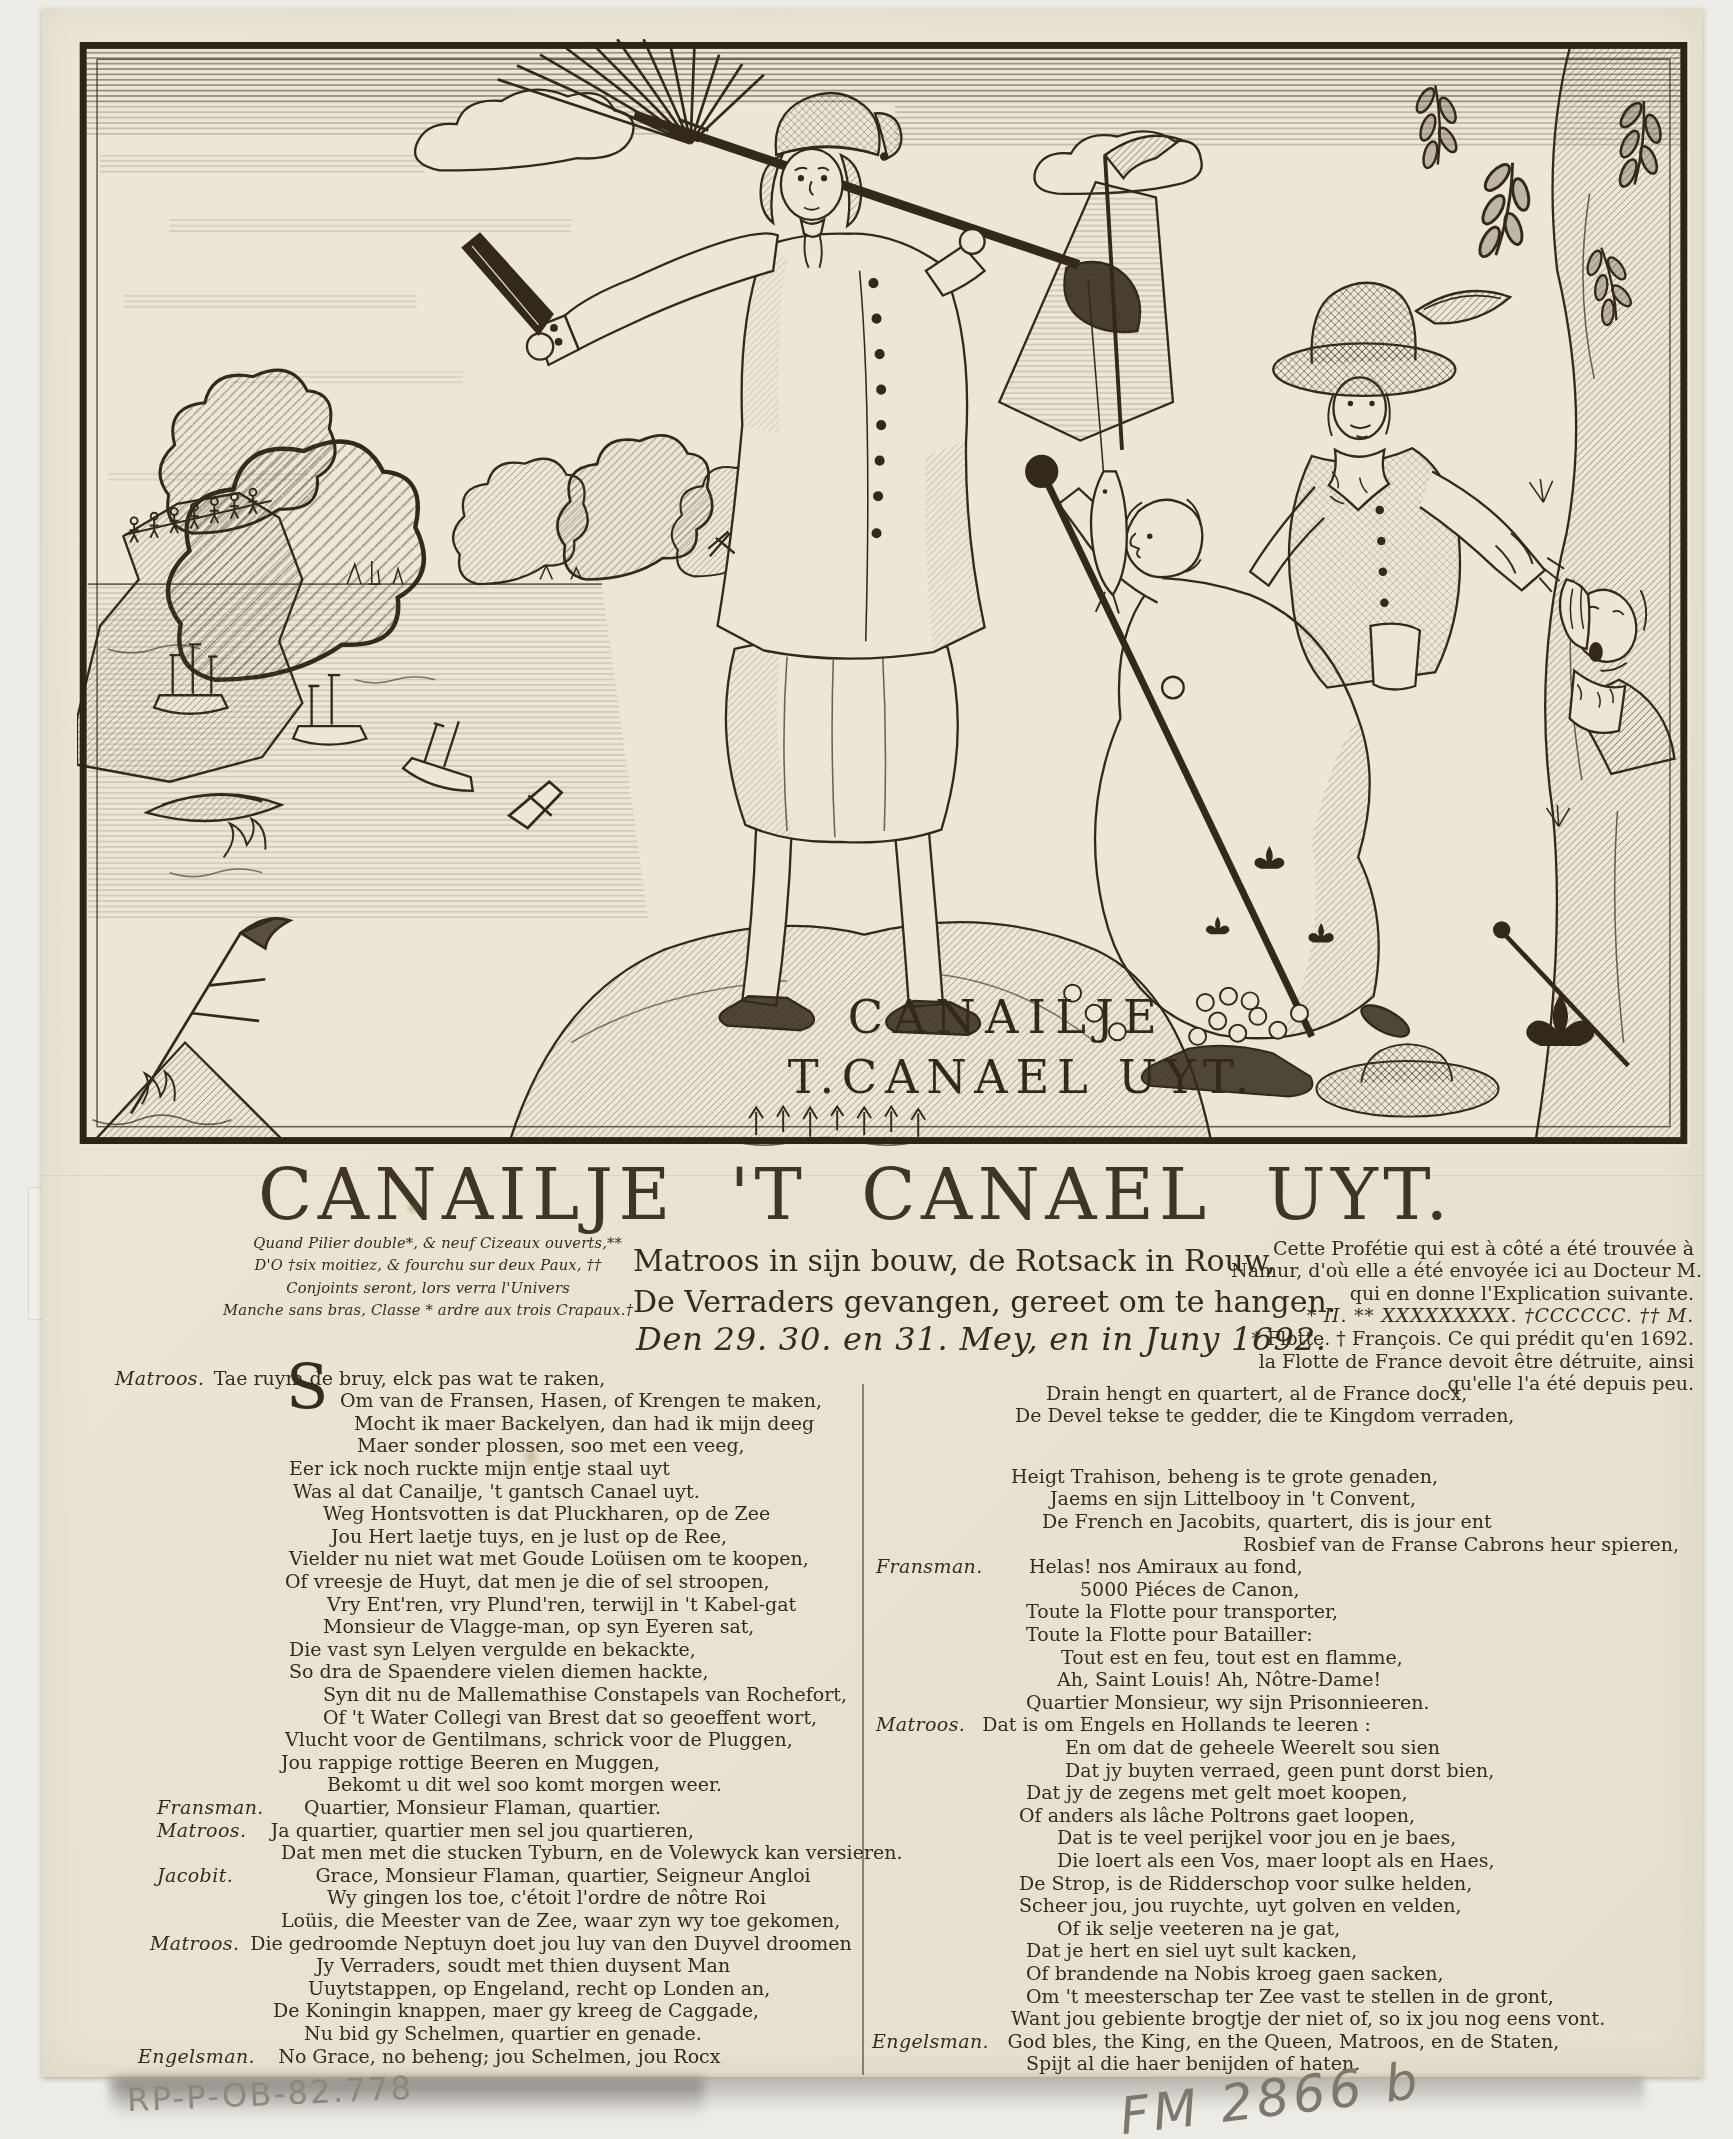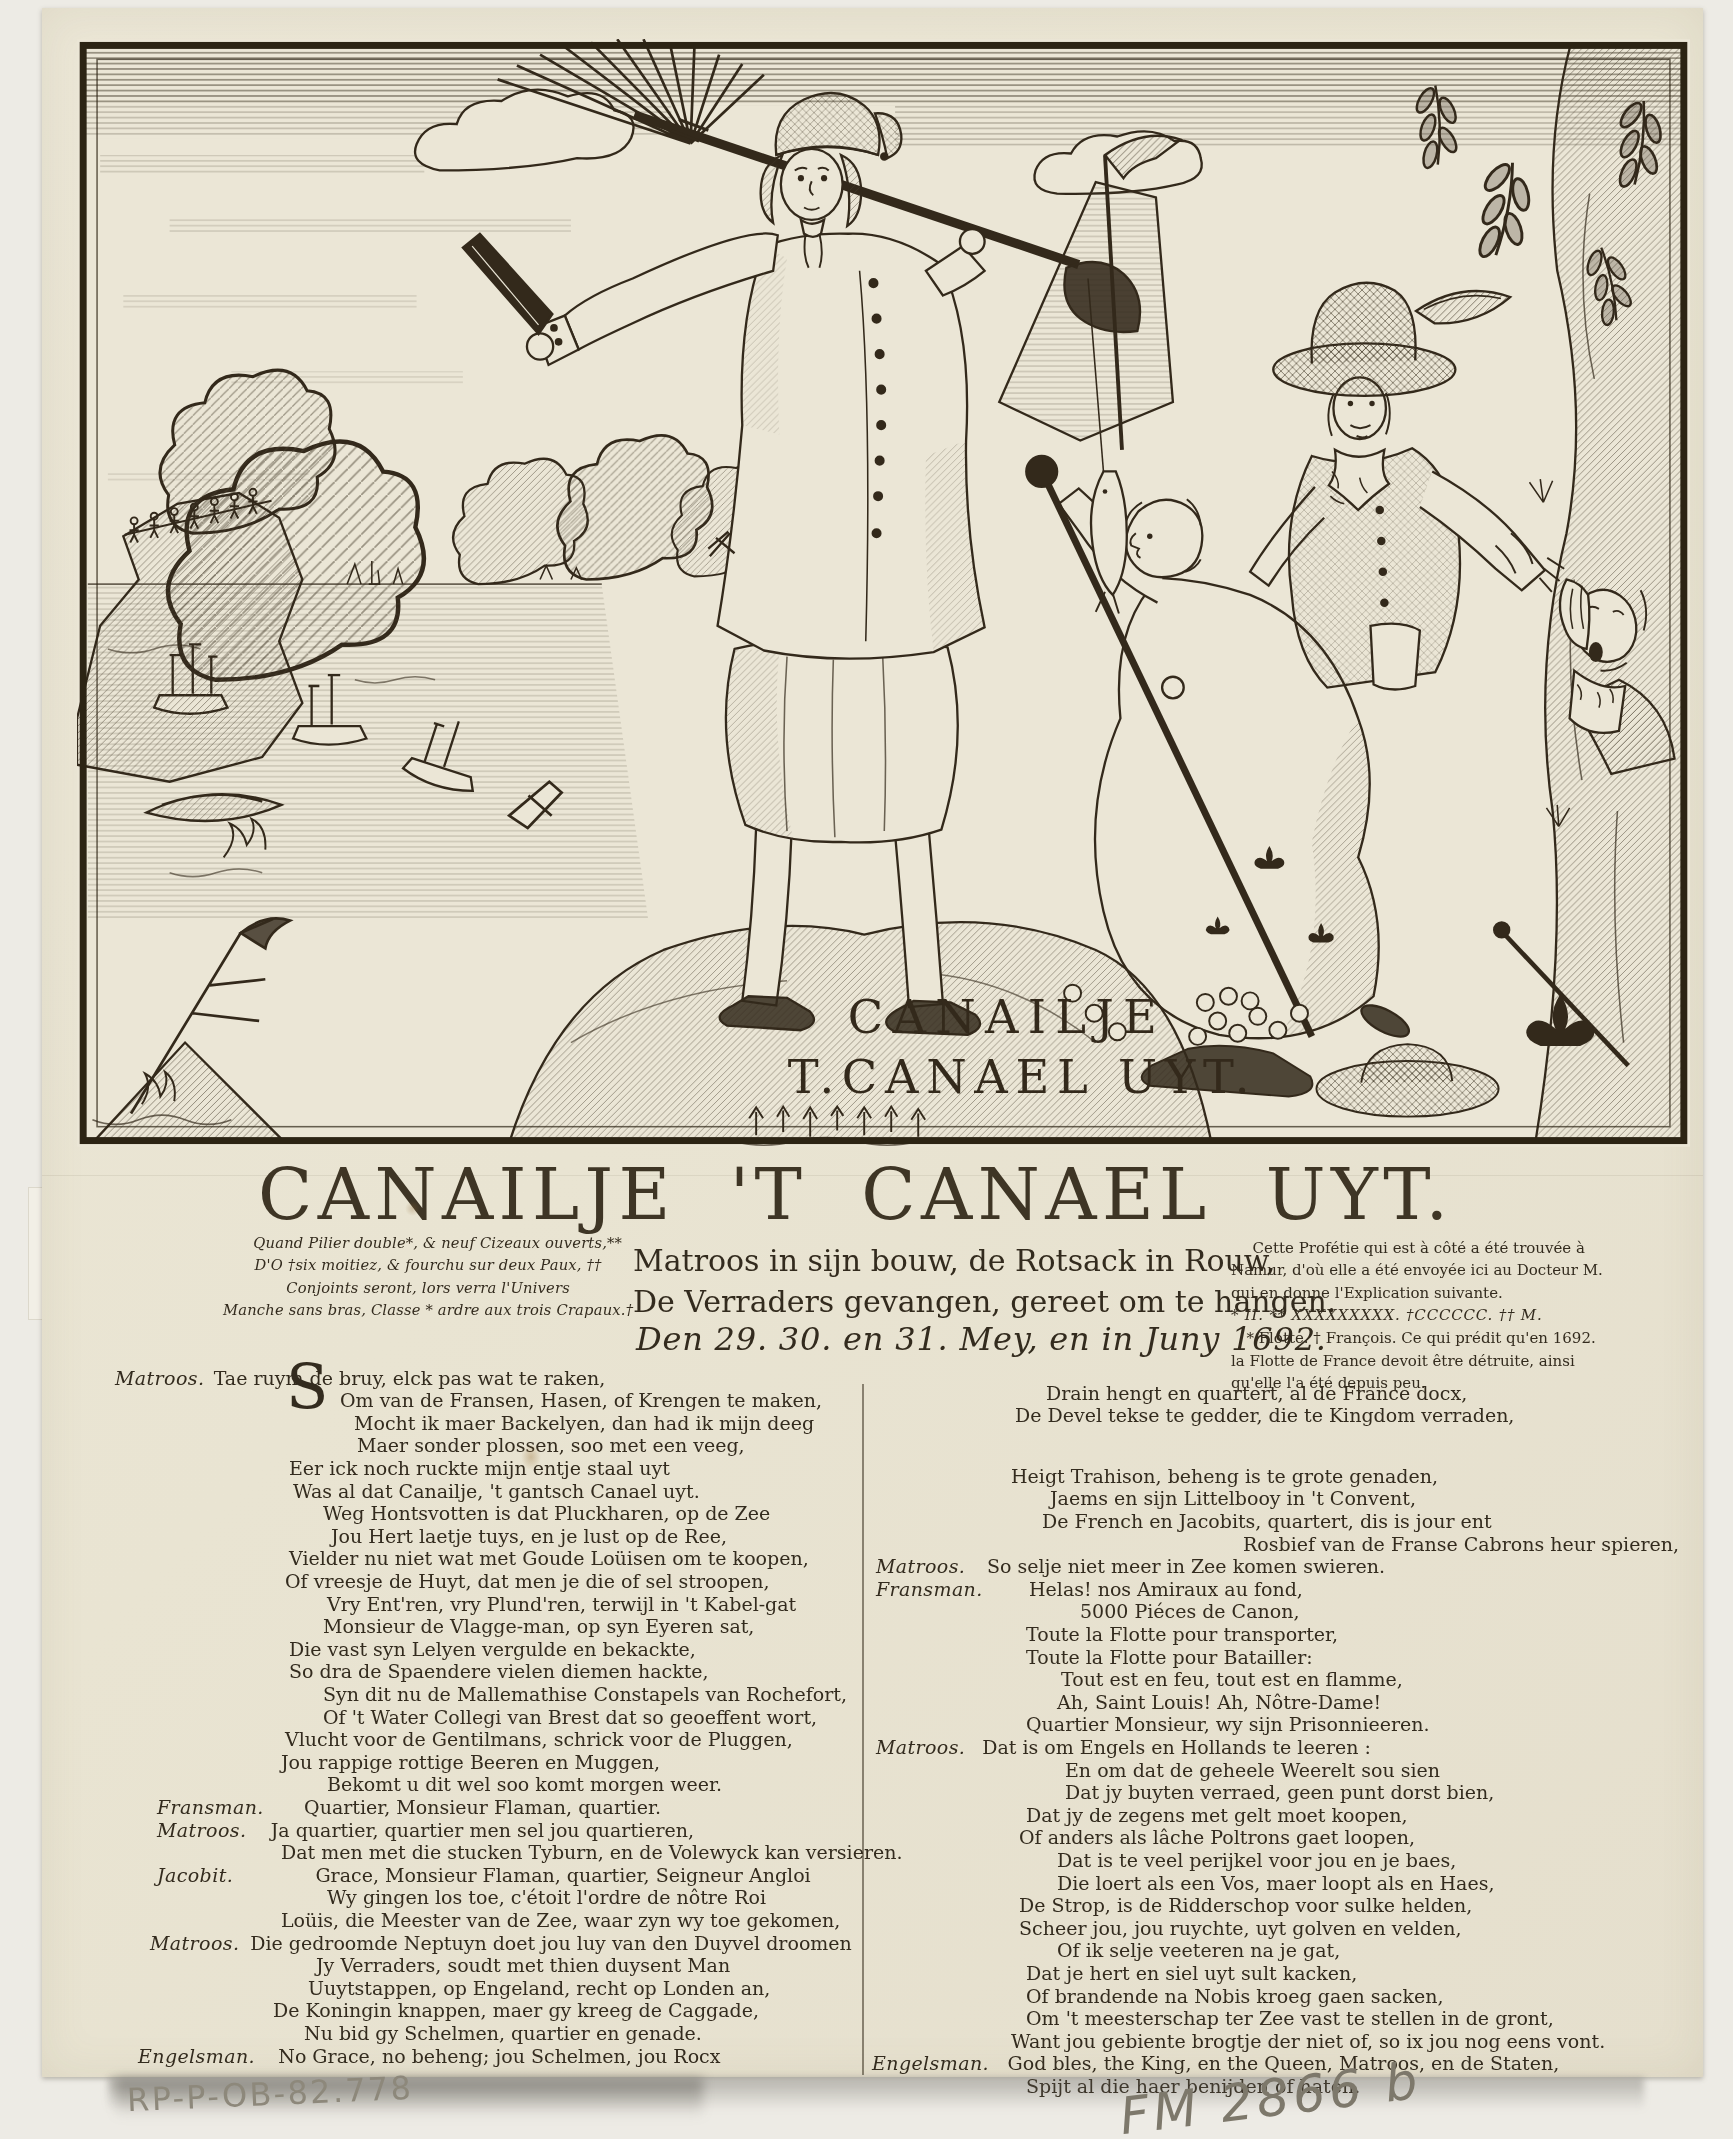--- a/index.html
+++ b/index.html
@@ -16,22 +16,22 @@
   
   .etch{position:absolute;left:35px;top:31px;width:1613px;height:1108px;}
   
   .lp-title{position:absolute;left:216px;top:1145px;width:1088px;text-align:left;
             font-size:71px;letter-spacing:5.4px;word-spacing:26px;color:#3e3525;
             font-variant:normal;white-space:nowrap;}
   .quatrain{position:absolute;left:181px;top:1224px;font-size:14.7px;line-height:22.4px;
             font-style:italic;letter-spacing:0.2px;white-space:nowrap;text-align:center;}
   .motto{position:absolute;left:591px;top:1232px;width:540px;text-align:center;
          font-size:30px;line-height:41px;white-space:nowrap;}
-  .note{position:absolute;left:1189px;top:1230px;width:463px;font-size:15px;line-height:21px;
-        white-space:nowrap;}
+  .note{position:absolute;left:1189px;top:1230px;width:463px;font-size:19px;line-height:21px;
+        white-space:nowrap;text-align:right;}
   .note .it{font-style:italic;letter-spacing:0.8px;}
   .dateline{position:absolute;left:594px;top:1312px;width:548px;text-align:left;
             font-style:italic;font-size:32px;letter-spacing:0.8px;white-space:nowrap;}
   .col{position:absolute;font-size:19px;line-height:22.6px;white-space:nowrap;}
   .col.left{left:73px;top:1359px;width:772px;}
   .col.right{left:830px;top:1374px;width:807px;}
   .vl{height:22.6px;position:relative;}
   .speaker{font-style:italic;letter-spacing:0.4px;margin-right:9.3px;}
   .dropcap{position:absolute;left:171px;top:-3.1px;font-size:62px;line-height:46px;color:#332b1e;}
   .divider{position:absolute;left:820px;top:1376px;width:1.5px;height:691px;background:rgba(58,49,32,.55);}
@@ -394,21 +394,20 @@
         <div class="vl" style="padding-left: 23px;"><span class="speaker">Engelsman.</span><span style="margin-left: 14px;">No Grace, no beheng; jou Schelmen, jou Rocx</span></div>
       </div>
     <div class="divider"></div>
     <div class="col right" id="verse-right">
         <div class="vl" style="padding-left: 174px;">Drain hengt en quartert, al de France docx,</div>
         <div class="vl" style="padding-left: 143px;">De Devel tekse te gedder, die te Kingdom verraden,</div>
         <div class="vl" style="padding-left: 139px; margin-top: 38px;">Heigt Trahison, beheng is te grote genaden,</div>
         <div class="vl" style="padding-left: 178px;">Jaems en sijn Littelbooy in 't Convent,</div>
         <div class="vl" style="padding-left: 170px;">De French en Jacobits, quartert, dis is jour ent</div>
         <div class="vl" style="padding-left: 143px; text-align: right;">Rosbief van de Franse Cabrons heur spieren,</div>
-        <div class="vl" style="padding-left: 3.9px;"><span class="speaker">Matroos.</span><span style="margin-left: 12.4px;">So selje niet meer in Zee komen swieren.</span></div>
         <div class="vl" style="padding-left: 3.9px;"><span class="speaker">Fransman.</span><span style="margin-left: 37px;">Helas! nos Amiraux au fond,</span></div>
         <div class="vl" style="padding-left: 208px;">5000 Piéces de Canon,</div>
         <div class="vl" style="padding-left: 154px;">Toute la Flotte pour transporter,</div>
         <div class="vl" style="padding-left: 154px;">Toute la Flotte pour Batailler:</div>
         <div class="vl" style="padding-left: 189px;">Tout est en feu, tout est en flamme,</div>
         <div class="vl" style="padding-left: 185px;">Ah, Saint Louis! Ah,  Nôtre-Dame!</div>
         <div class="vl" style="padding-left: 154px;">Quartier Monsieur, wy sijn Prisonnieeren.</div>
         <div class="vl" style="padding-left: 3.9px;"><span class="speaker">Matroos.</span><span style="margin-left: 7.7px;">Dat is om Engels en Hollands te leeren :</span></div>
         <div class="vl" style="padding-left: 193px;">En om dat de geheele Weerelt sou sien</div>
         <div class="vl" style="padding-left: 193px;">Dat jy buyten verraed, geen punt dorst bien,</div>

